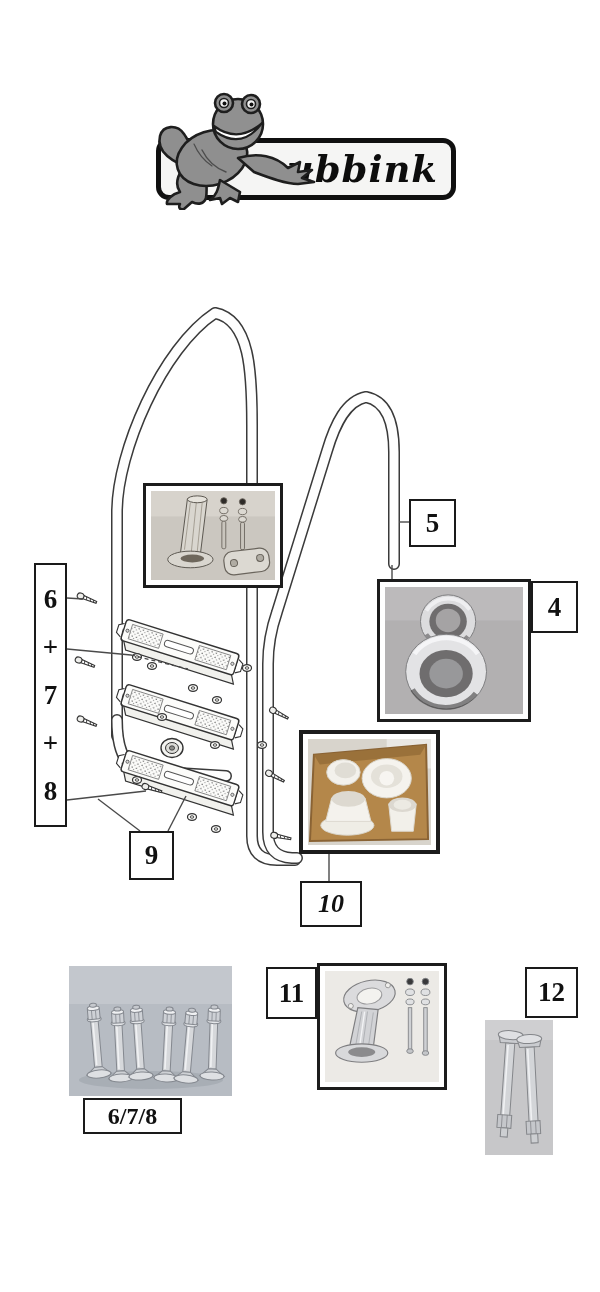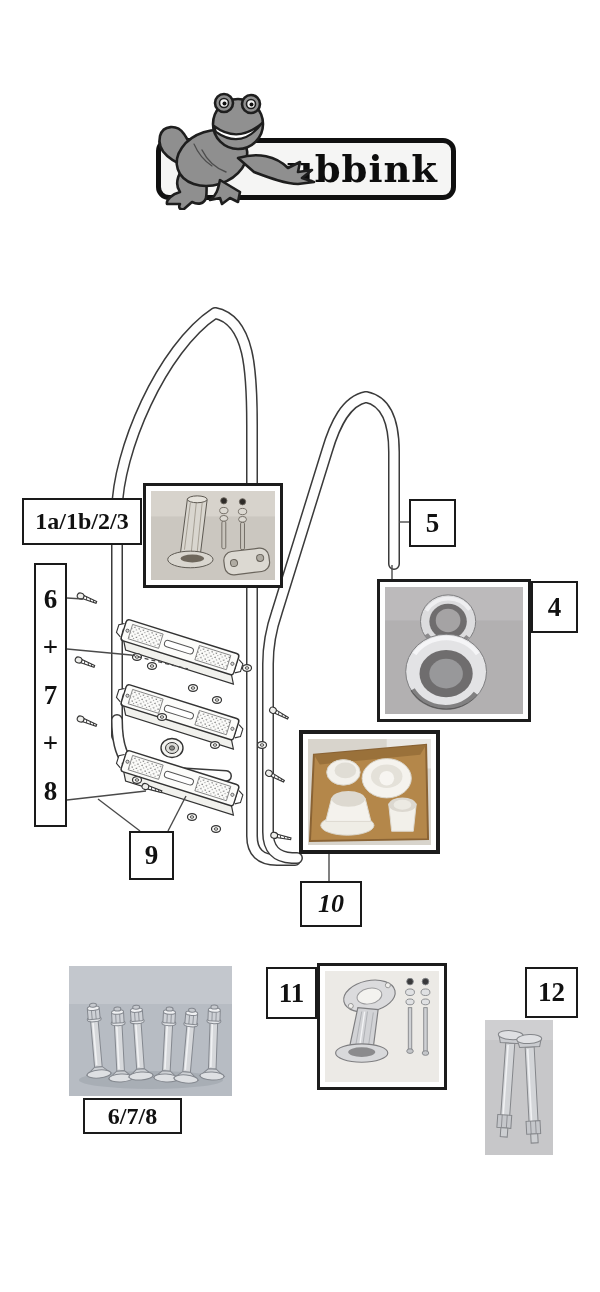--- a/index.html
+++ b/index.html
@@ -12,21 +12,21 @@
   .callout-v{flex-direction:column;justify-content:center;line-height:1.78;}
   
   .frame{position:absolute;background:#ffffff;border:3.5px solid #1c1c1c;box-sizing:border-box;
          padding:5px;z-index:20;}
   .frame svg,.rawphoto svg{display:block;width:100%;height:100%;}
   .rawphoto{position:absolute;z-index:18;}
   
   #logo{position:absolute;left:150px;top:92px;width:312px;height:118px;z-index:10;}
   #logo-plate{position:absolute;left:6px;top:46px;width:300px;height:62px;background:#f5f5f4;
               border:5px solid #101010;border-radius:13px;box-sizing:border-box;
-              display:flex;align-items:center;justify-content:flex-end;}
+              display:flex;align-items:center;justify-content:flex-end;font-style:italic;}
   #brand{font-weight:800;font-size:37px;letter-spacing:1px;color:#0d0d0d;padding-right:13px;
          font-family:"DejaVu Serif","Liberation Serif",serif;}
   #frog{position:absolute;left:0;top:0;width:185px;height:118px;}
   #ladder-svg{position:absolute;left:0;top:0;z-index:5;}
   .tube-o{fill:none;stroke:#3a3a3a;stroke-width:12;stroke-linecap:round;stroke-linejoin:round;}
   .tube-i{fill:none;stroke:#fefefe;stroke-width:9;stroke-linecap:round;stroke-linejoin:round;}
   .lead{stroke:#4a4a4a;stroke-width:1.4;fill:none;}
   .lead-d{stroke:#4a4a4a;stroke-width:1.3;fill:none;stroke-dasharray:4 3;}
 </style>
 </head>
@@ -300,23 +300,20 @@
           <path d="M 35 19 L 37 27 L 57 27 L 59 19 Z" fill="#caccd0"></path>
           <ellipse cx="47" cy="19" rx="12.5" ry="4.5" fill="#dfe0e3"></ellipse>
           <rect x="39.5" y="101" width="14" height="13" fill="#c5c7cb"></rect>
           <path d="M 44 101 L 44 114 M 49 101 L 49 114" stroke-width="0.8"></path>
           <rect x="43.5" y="114" width="7" height="9" fill="#cdcfd2"></rect>
         </g>
       </g>
     </svg>
   </div>
 
-  <div class="callout" style="left:22px;top:498px;width:120px;height:47px;font-size:24px;">
-    <span>1a/1b/2/3</span>
-  </div>
 
   <div class="callout" style="left:409px;top:499px;width:47px;height:48px;font-size:27px;">
     <span>5</span>
   </div>
 
   <div class="callout" style="left:531px;top:581px;width:47px;height:52px;font-size:27px;">
     <span>4</span>
   </div>
 
   <div class="callout callout-v" style="left:34px;top:563px;width:33px;height:264px;font-size:27px;">

